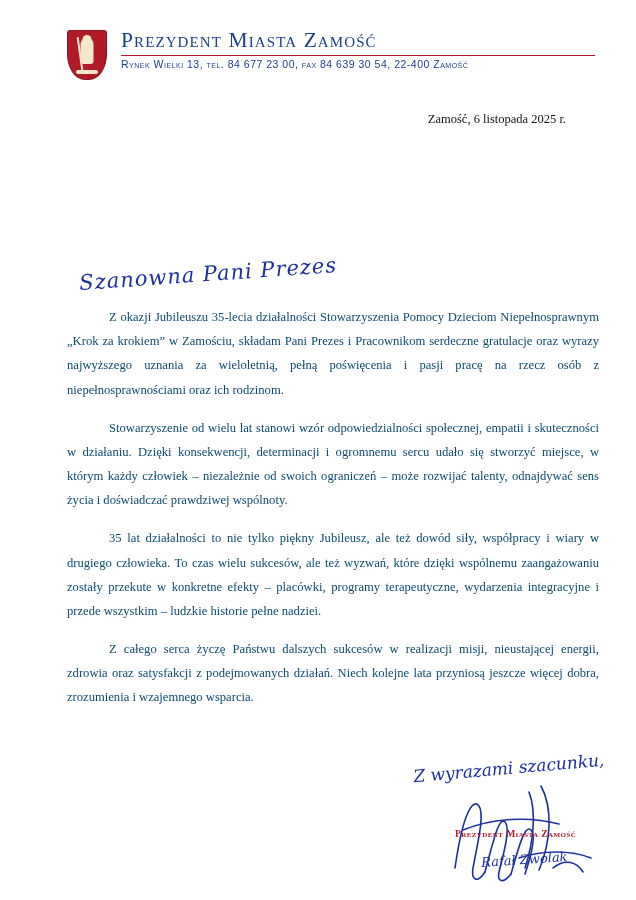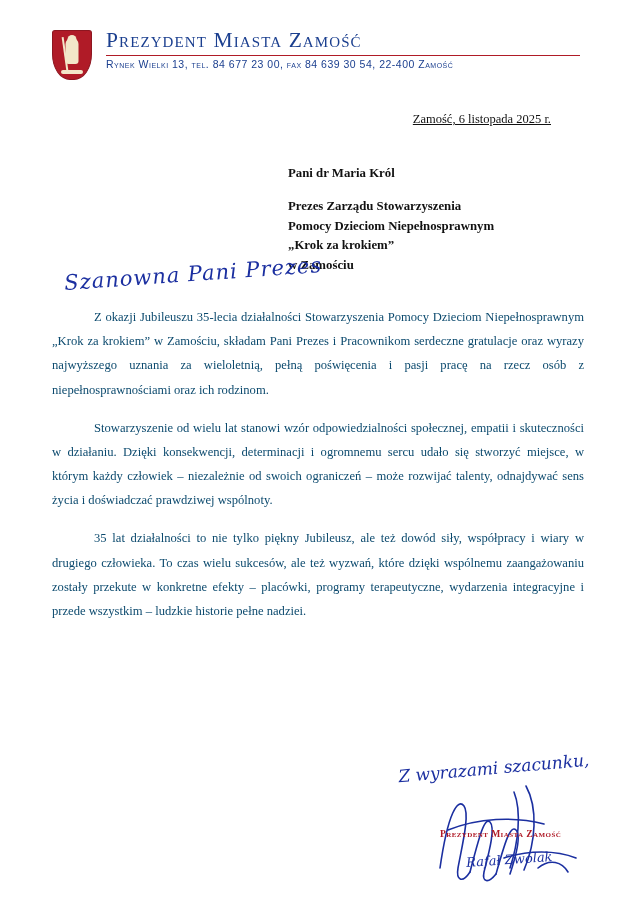--- a/index.html
+++ b/index.html
@@ -15,20 +15,21 @@
     position: relative;
     overflow: hidden;
   }
 
   .page {
     position: relative;
     width: 613px;
     height: 900px;
     box-sizing: border-box;
     padding: 0;
+    margin-left: 15px;
   }
 
   
   .letterhead {
     position: absolute;
     left: 52px;
     top: 28px;
     width: 540px;
     display: flex;
     align-items: flex-start;
@@ -117,21 +118,20 @@
     white-space: nowrap;
   }
 
   
   .date-line {
     position: absolute;
     right: 62px;
     top: 112px;
     font-size: 12.5px;
     color: #111;
-    text-decoration: underline;
   }
 
   
   .addressee {
     position: absolute;
     left: 288px;
     top: 164px;
     font-size: 12.8px;
     font-weight: bold;
     line-height: 1.52;
@@ -229,35 +229,28 @@
     </div>
     <div class="head-text">
       <div class="org-title">Prezydent Miasta Zamość</div>
       <div class="rule"></div>
       <div class="org-address">Rynek Wielki 13, tel. 84 677 23 00, fax 84 639 30 54, 22-400 Zamość</div>
     </div>
   </div>
 
   <div class="date-line">Zamość, 6 listopada 2025 r.</div>
 
-  <div class="addressee">
-    <div>Pani dr Maria Król</div>
-    <div class="gap"></div>
-    <div>Prezes Zarządu Stowarzyszenia</div>
-    <div>Pomocy Dzieciom Niepełnosprawnym</div>
-    <div>„Krok za krokiem”</div>
-    <div>w Zamościu</div>
-  </div>
 
   <div class="salutation">Szanowna Pani Prezes</div>
 
   <div class="body-text">
     <p>Z okazji Jubileuszu 35-lecia działalności Stowarzyszenia Pomocy Dzieciom Niepełnosprawnym „Krok za krokiem” w Zamościu, składam Pani Prezes i Pracownikom serdeczne gratulacje oraz wyrazy najwyższego uznania za wieloletnią, pełną poświęcenia i pasji pracę na rzecz osób z niepełnosprawnościami oraz ich rodzinom.</p>
     <p>Stowarzyszenie od wielu lat stanowi wzór odpowiedzialności społecznej, empatii i skuteczności w działaniu. Dzięki konsekwencji, determinacji i ogromnemu sercu udało się stworzyć miejsce, w którym każdy człowiek – niezależnie od swoich ograniczeń – może rozwijać talenty, odnajdywać sens życia i doświadczać prawdziwej wspólnoty.</p>
     <p>35 lat działalności to nie tylko piękny Jubileusz, ale też dowód siły, współpracy i wiary w drugiego człowieka. To czas wielu sukcesów, ale też wyzwań, które dzięki wspólnemu zaangażowaniu zostały przekute w konkretne efekty – placówki, programy terapeutyczne, wydarzenia integracyjne i przede wszystkim – ludzkie historie pełne nadziei.</p>
+    <p>Z całego serca życzę Państwu dalszych sukcesów w realizacji misji, nieustającej energii, zdrowia oraz satysfakcji z podejmowanych działań. Niech kolejne lata przyniosą jeszcze więcej dobra, zrozumienia i wzajemnego wsparcia.</p>
   </div>
 
   <div class="sig-script">Z wyrazami szacunku,</div>
 
   <svg class="sig-scribble" viewBox="0 0 190 120">
     <g fill="none" stroke="#1b2fa0" stroke-width="1.6" stroke-linecap="round">
       <path d="M22 96 C 30 40, 40 26, 46 34 C 52 42, 44 74, 40 96 C 38 108, 44 112, 52 100"></path>
       <path d="M52 100 C 60 70, 66 44, 72 50 C 78 56, 70 84, 66 100 C 64 110, 70 112, 78 102"></path>
       <path d="M78 102 C 86 74, 92 52, 98 58 C 104 64, 96 90, 92 102"></path>
       <path d="M30 58 C 60 46, 96 44, 126 52"></path>

